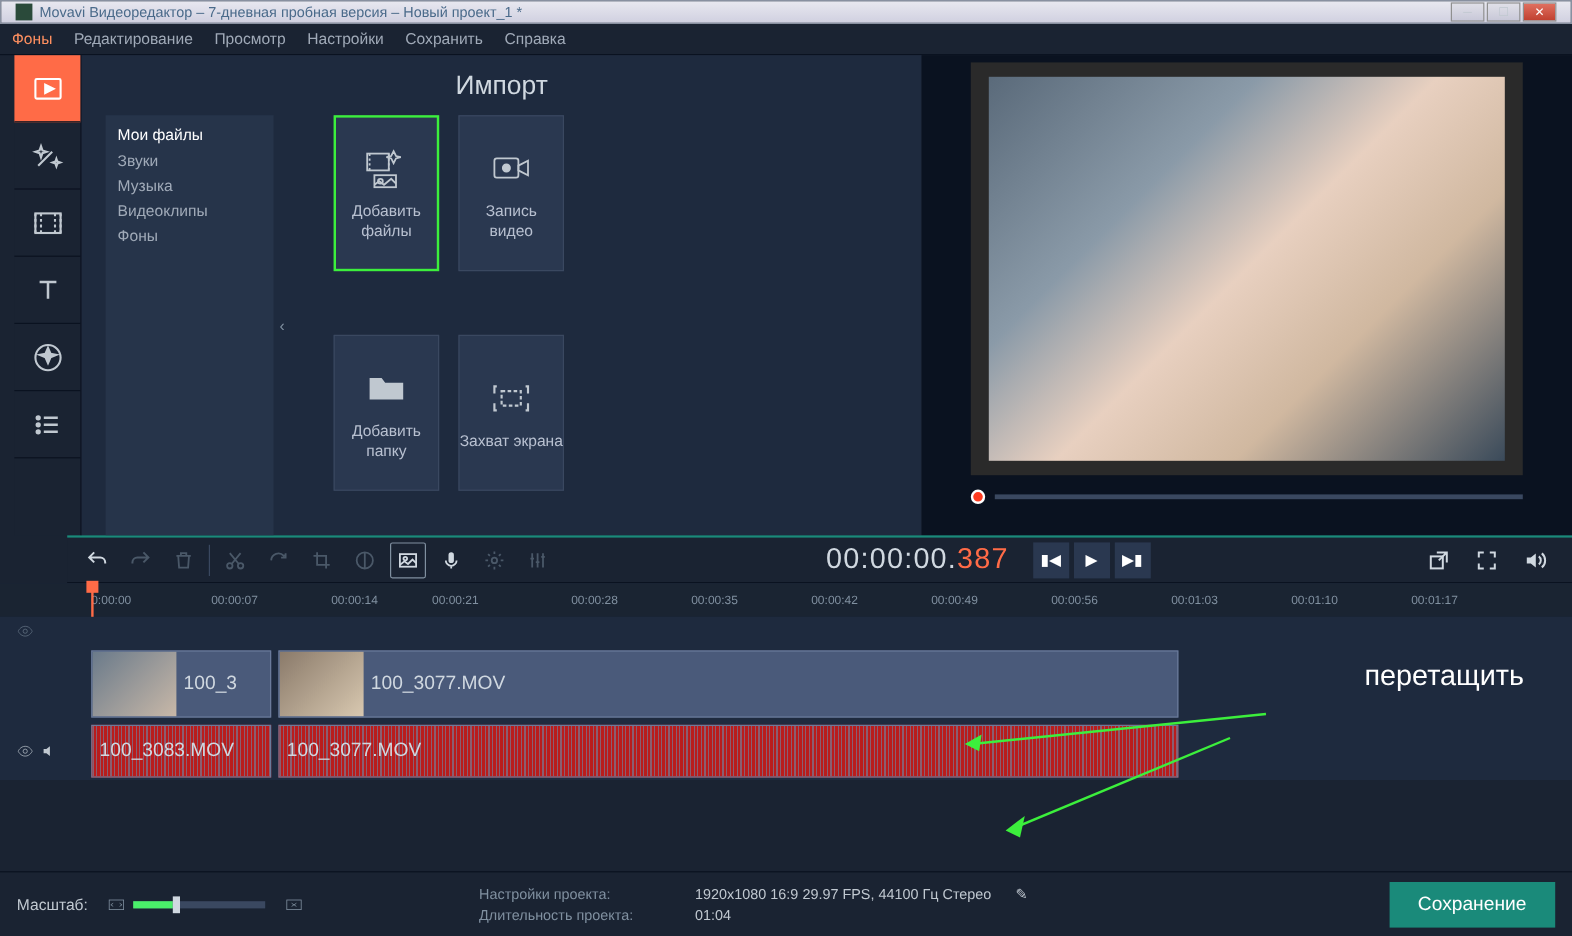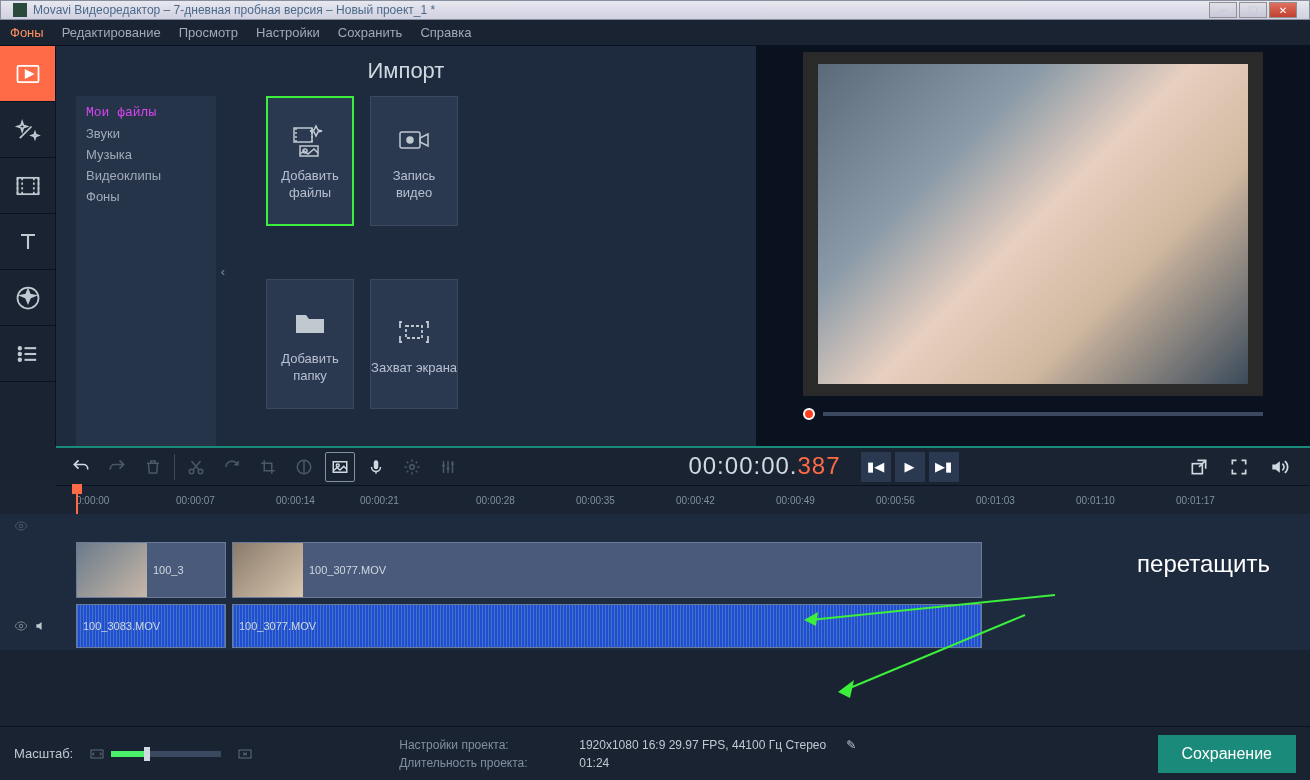--- a/index.html
+++ b/index.html
@@ -12,35 +12,35 @@
 .titlebar .winbtns { display: flex; gap: 2px; }
 .titlebar .winbtn { width: 28px; height: 16px; background: linear-gradient(#e0e0e8, #c8c8d8); border: 1px solid #909090; display: flex; align-items: center; justify-content: center; font-size: 10px; }
 .titlebar .winbtn.close { background: linear-gradient(#e07060, #c04030); color: #fff; }
 
 
 .menubar { height: 26px; background: #1a2332; display: flex; align-items: center; padding: 0 10px; gap: 18px; border-bottom: 1px solid #0a1220; }
 .menubar .item { color: #a0aab8; font-size: 13px; cursor: pointer; }
 .menubar .item.active { color: #ff9060; }
 
 
-.main { display: flex; height: 400px; }
+.main { display: flex; height: 400px; padding-left: 12px; }
 
 
 .toolrail { width: 56px; background: #1a2332; display: flex; flex-direction: column; border-right: 1px solid #0a1220; }
 .toolrail .tool { height: 56px; display: flex; align-items: center; justify-content: center; border-bottom: 1px solid #0a1220; cursor: pointer; }
 .toolrail .tool.active { background: #ff6b47; }
 .toolrail .tool svg { width: 28px; height: 28px; }
 
 
 .import-panel { width: 700px; background: #1e2a3e; display: flex; flex-direction: column; }
 .import-title { text-align: center; font-size: 22px; color: #d0d8e0; padding: 12px 0; }
 .import-body { display: flex; flex: 1; position: relative; }
 .import-sidebar { width: 140px; background: #26344a; margin: 0 0 0 20px; padding: 6px 10px; }
 .import-sidebar .cat { font-size: 13px; padding: 3px 0; cursor: pointer; color: #a0aab8; }
-.import-sidebar .cat.active { color: #d946ef; font-family: Liberation Mono, monospace; }
+.import-sidebar .cat.active { color: #ffffff; }
 .import-collapse { position: absolute; left: 160px; top: 50%; transform: translateY(-50%); width: 14px; height: 40px; display: flex; align-items: center; justify-content: center; color: #8090a0; cursor: pointer; }
 .import-tiles { display: grid; grid-template-columns: 1fr 1fr; gap: 16px; padding: 0 30px 0 50px; }
 .import-tile { background: #2a3850; border: 1px solid #3a4860; height: 130px; display: flex; flex-direction: column; align-items: center; justify-content: center; gap: 8px; cursor: pointer; }
 .import-tile.highlight { border: 2px solid #3cef3c; }
 .import-tile .label { text-align: center; font-size: 13px; color: #b8c0d0; line-height: 1.3; }
 .import-tile svg { width: 40px; height: 40px; }
 
 
 .preview-panel { flex: 1; background: #0a1220; display: flex; flex-direction: column; align-items: center; padding-top: 6px; }
 .preview-frame { width: 460px; height: 344px; background: #2a2a2a; display: flex; align-items: center; justify-content: center; }
@@ -73,22 +73,22 @@
 .tracks { padding-left: 10px; }
 .track-row { display: flex; align-items: stretch; margin-bottom: 2px; }
 .track-head { width: 60px; display: flex; align-items: center; gap: 6px; padding: 0 4px; }
 .track-head svg { width: 14px; height: 14px; }
 .track-content { flex: 1; position: relative; height: 48px; }
 .track-content.tall { height: 60px; }
 
 .clip { position: absolute; top: 2px; bottom: 2px; background: #4a5a7a; border: 1px solid #6a7a9a; display: flex; align-items: center; overflow: hidden; }
 .clip .thumb { width: 70px; height: 100%; background: linear-gradient(135deg, #6a7a8a, #c8b8a8); flex-shrink: 0; margin-right: 6px; }
 .clip .thumb.t2 { background: linear-gradient(135deg, #8a7a6a, #d8c8b0); }
-.clip .label { font-size: 11px; color: #d0d8e0; white-space: nowrap; }
-.clip.audio { background: #1d4ed8; }
+.clip .label { font-size: 16px; color: #d0d8e0; white-space: nowrap; }
+.clip.audio { background: #b91c1c; }
 .clip.audio .wave { position: absolute; inset: 0; background: repeating-linear-gradient(90deg, #6a8aaa 0px, #6a8aaa 1px, transparent 1px, transparent 3px); opacity: 0.6; }
 .clip.music { background: #3a6a9a; }
 .clip.music .label { position: relative; z-index: 2; padding-left: 8px; }
 
 
 .statusbar { position: absolute; bottom: 0; left: 0; right: 0; height: 54px; background: #1a2332; border-top: 1px solid #0a1220; display: flex; align-items: center; padding: 0 14px; }
 .zoom-label { font-size: 13px; margin-right: 10px; }
 .zoom-slider { width: 110px; height: 6px; background: #3a4860; position: relative; margin-right: 10px; }
 .zoom-slider .fill { position: absolute; left: 0; top: 0; bottom: 0; width: 30%; background: #4aef6a; }
 .zoom-slider .handle { position: absolute; left: 30%; top: -4px; width: 6px; height: 14px; background: #d0d8e0; }
@@ -427,18 +427,18 @@
     </div>
 
   <div class="proj-info">
     <div class="row">
       <span class="lbl">Настройки проекта:</span>
       <span>1920x1080 16:9 29.97 FPS, 44100 Гц Стерео</span>
       <span style="cursor:pointer">✎</span>
     </div>
     <div class="row">
       <span class="lbl">Длительность проекта:</span>
-      <span>01:24</span>
+      <span>01:04</span>
     </div>
   </div>
 
   <div class="save-btn">Сохранение</div>
 </div>
 
 </body></html>

